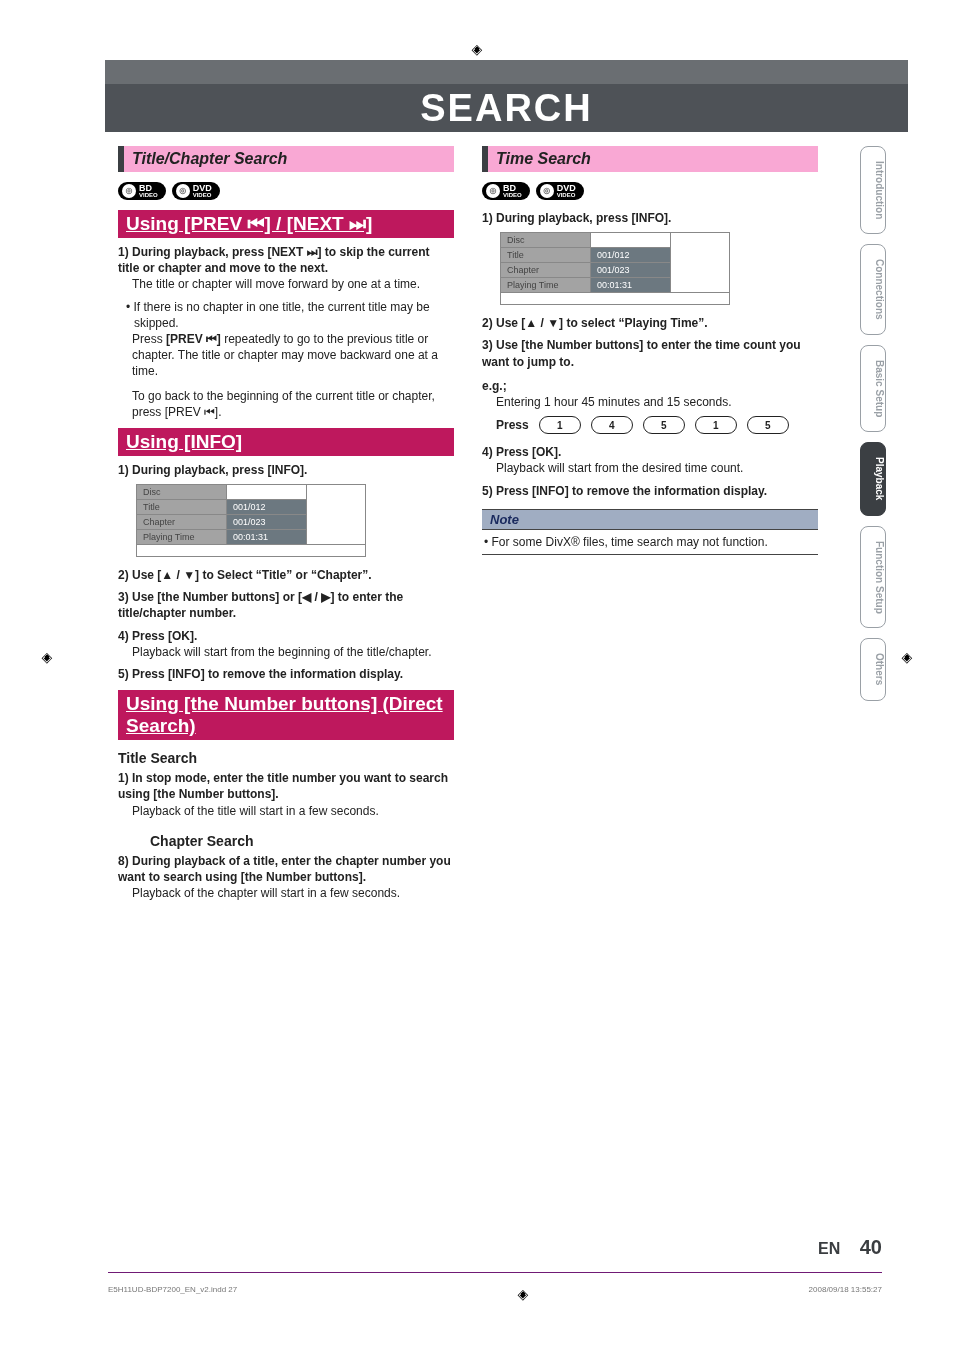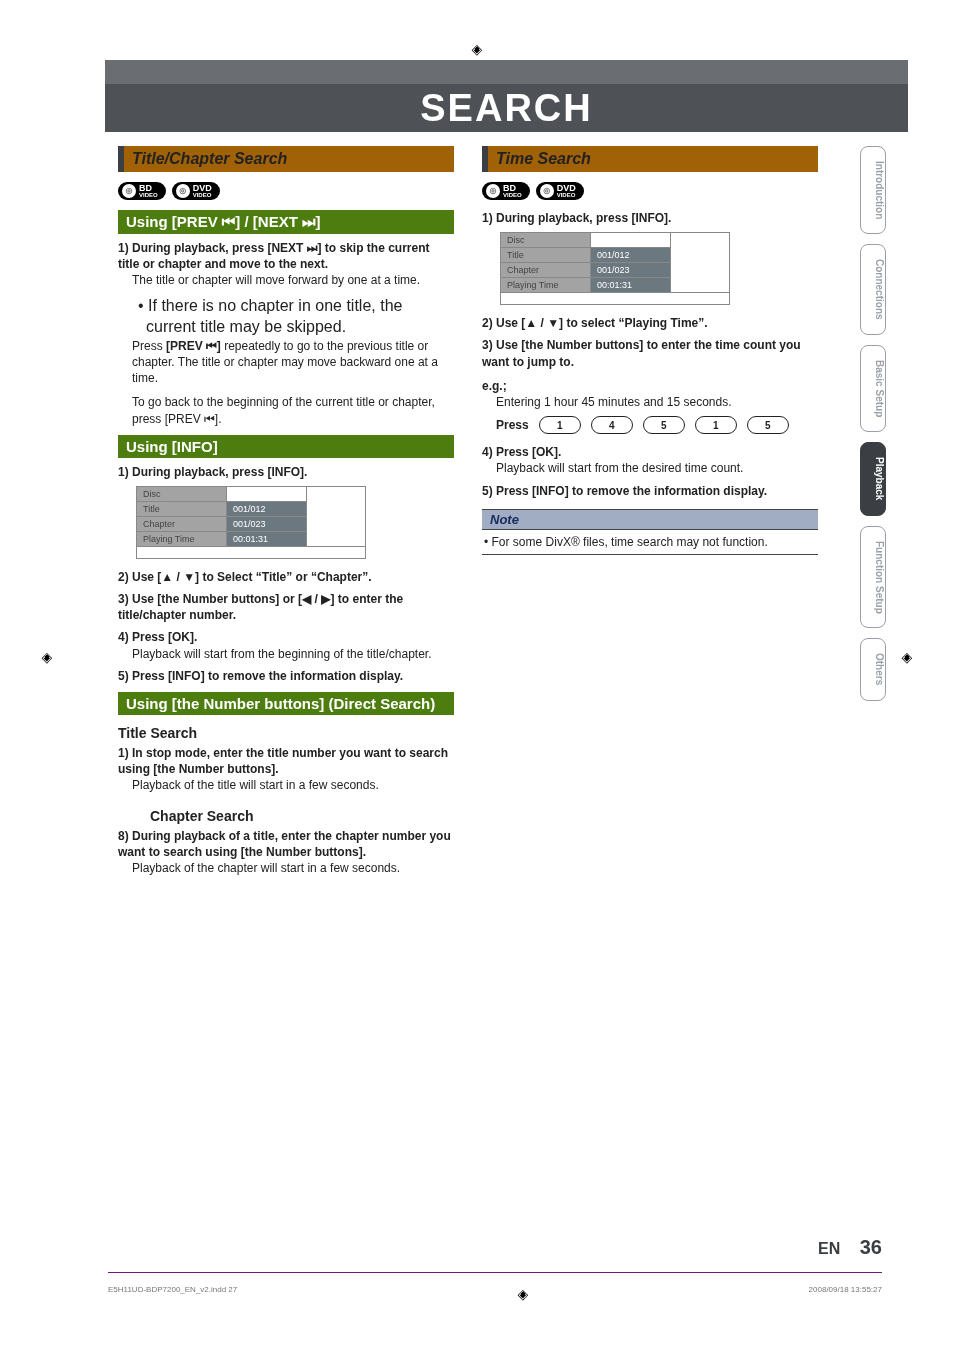--- a/index.html
+++ b/index.html
@@ -55,21 +55,21 @@
     width: 700px;
   }
 
   .columns {
     display: flex;
     gap: 28px;
   }
   .col { width: 336px; }
 
   .section-header {
-    background: #a16207;
+    background: #f9a8d4;
     border-left: 6px solid #3b3f43;
     padding: 4px 8px;
     margin-bottom: 10px;
   }
   .section-header span {
     color: #222;
     font-weight: bold;
     font-style: italic;
     font-size: 16px;
   }
@@ -95,37 +95,38 @@
     border-radius: 50%;
     width: 14px; height: 14px;
     display: inline-flex;
     align-items: center; justify-content: center;
     font-size: 8px;
   }
   .disc-badge .sub { font-size: 6px; display: block; margin-top: -1px;}
   .disc-badge .txt { display: inline-flex; flex-direction: column; }
 
   .sub-header {
-    background: #4d7c0f;
+    background: #be185d;
     color: #fff;
     font-weight: bold;
-    font-size: 15px;
+    font-size: 19px;
     padding: 3px 8px;
     margin: 8px 0 6px 0;
+    text-decoration: underline;
   }
 
   .step {
     font-size: 12px;
     margin-bottom: 6px;
     line-height: 1.35;
   }
   .step-line { font-weight: bold; display: block; }
   .step-body { display: block; margin-left: 14px; font-weight: normal; }
   .step-sub { margin-left: 14px; font-size: 12px; line-height: 1.35; }
-  .step-bullet { margin-left: 20px; font-size: 16px; line-height: 1.35; text-indent: -8px; padding-left: 8px; }
+  .step-bullet { margin-left: 8px; font-size: 12px; line-height: 1.35; text-indent: -8px; padding-left: 8px; }
 
   .info-table {
     width: 230px;
     border-collapse: collapse;
     font-size: 9px;
     margin: 6px 0 10px 18px;
     border: 1px solid #888;
   }
   .info-table td {
     border: 1px solid #888;
@@ -419,20 +420,20 @@
   <div class="tab">Introduction</div>
   <div class="tab">Connections</div>
   <div class="tab">Basic Setup</div>
   <div class="tab active">Playback</div>
   <div class="tab">Function Setup</div>
   <div class="tab">Others</div>
 </div>
 
 <div class="page-num">
   <span class="en">EN</span>
-  <span>36</span>
+  <span>40</span>
 </div>
 
 <div class="footer">
   <span>E5H11UD-BDP7200_EN_v2.indd   27</span>
   <span class="registration" style="position:static;"></span>
   <span>2008/09/18   13:55:27</span>
 </div>
 
 </body></html>

